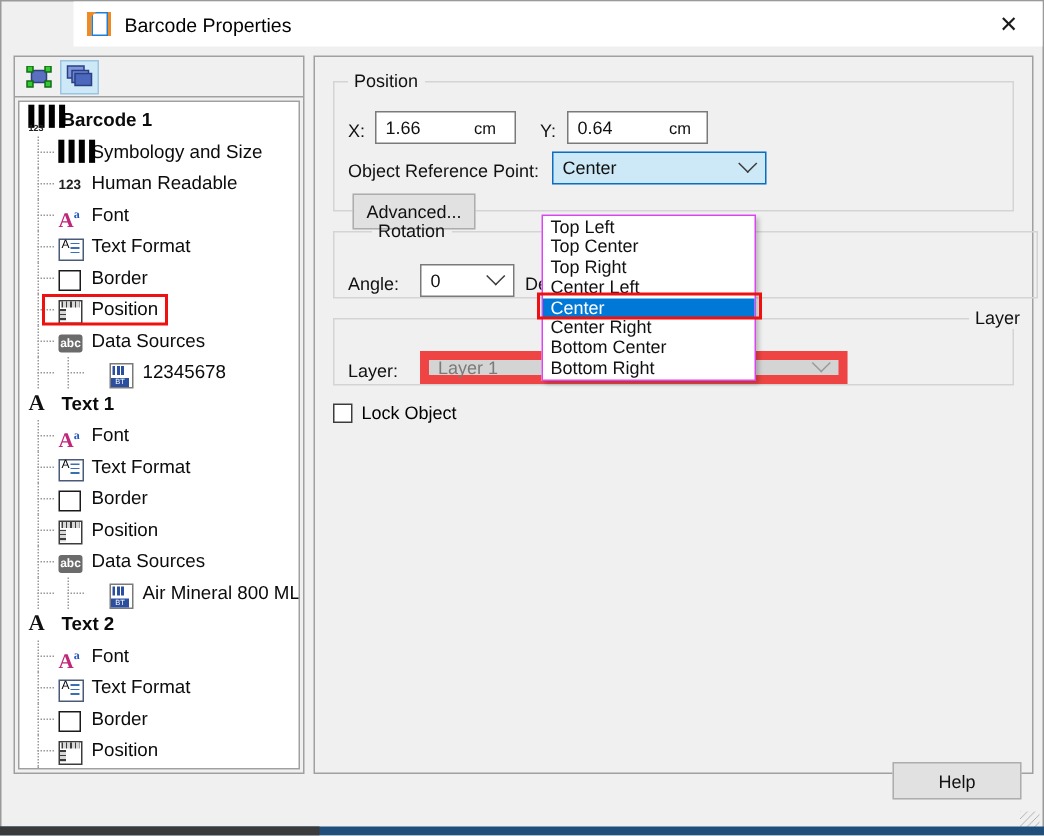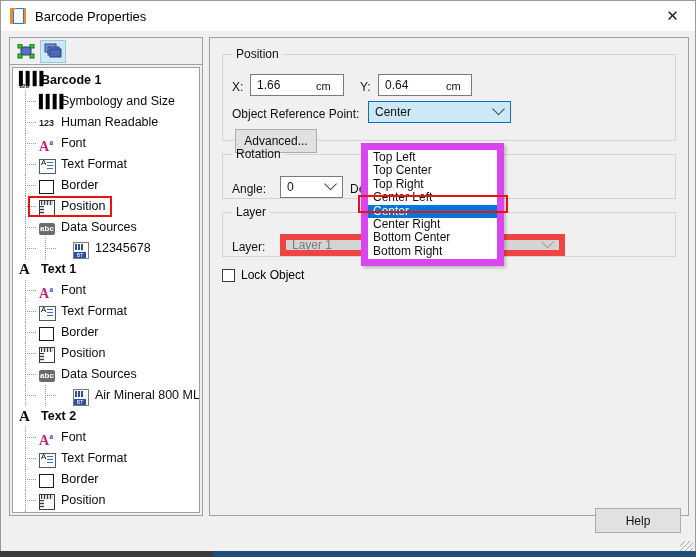--- a/index.html
+++ b/index.html
@@ -26,20 +26,21 @@
   }
 
   
   #titlebar {
     height: 30px;
     background: #ffffff;
     display: flex;
     align-items: center;
     flex: 0 0 auto;
     position: relative;
+    margin-left: 48px;
   }
   #app-icon {
     width: 16px; height: 16px;
     margin-left: 9px;
     position: relative;
     flex: 0 0 auto;
   }
   #app-icon .sq {
     position: absolute; left:0; top:0;
     width: 16px; height: 16px;
@@ -304,22 +305,22 @@
     padding: 0;
     background: transparent;
   }
   fieldset.group > legend {
     margin-left: 9px;
     padding: 0 4px;
     font-size: 12px;
     color: #111;
   }
   #grp-position { left: 12px; top: 9px; width: 452px; height: 92px; }
-  #grp-rotation { left: 12px; top: 109px; width: 452px; height: 50px; }
-  #grp-layer    { left: 12px; top: 167px; width: 452px; height: 50px; }
+  #grp-rotation { left: 12px; top: 109px; width: 452px; height: 50px; padding-left: 16px; }
+  #grp-layer    { left: 12px; top: 167px; width: 452px; height: 50px; text-align: right; }
 
   .fld-label {
     position: absolute;
     font-size: 12px;
     color: #111;
   }
   input.txt {
     position: absolute;
     height: 22px;
     border: 1px solid #7a7a7a;
@@ -398,21 +399,21 @@
     background: #fff;
     margin-right: 6px;
     box-sizing: border-box;
   }
 
   
   #orp-listbox {
     position: absolute;
     left: 360px; top: 112px;
     width: 143px;
-    border: 7px solid #d946ef;
+    border: 1px solid #d946ef;
     background: #ffffff;
     box-sizing: border-box;
     z-index: 50;
     padding: 1px 0 1px 0;
     box-shadow: 2px 2px 3px rgba(0,0,0,0.22);
   }
   .lb-item {
     height: 13.4px;
     line-height: 13.4px;
     font-size: 12px;

